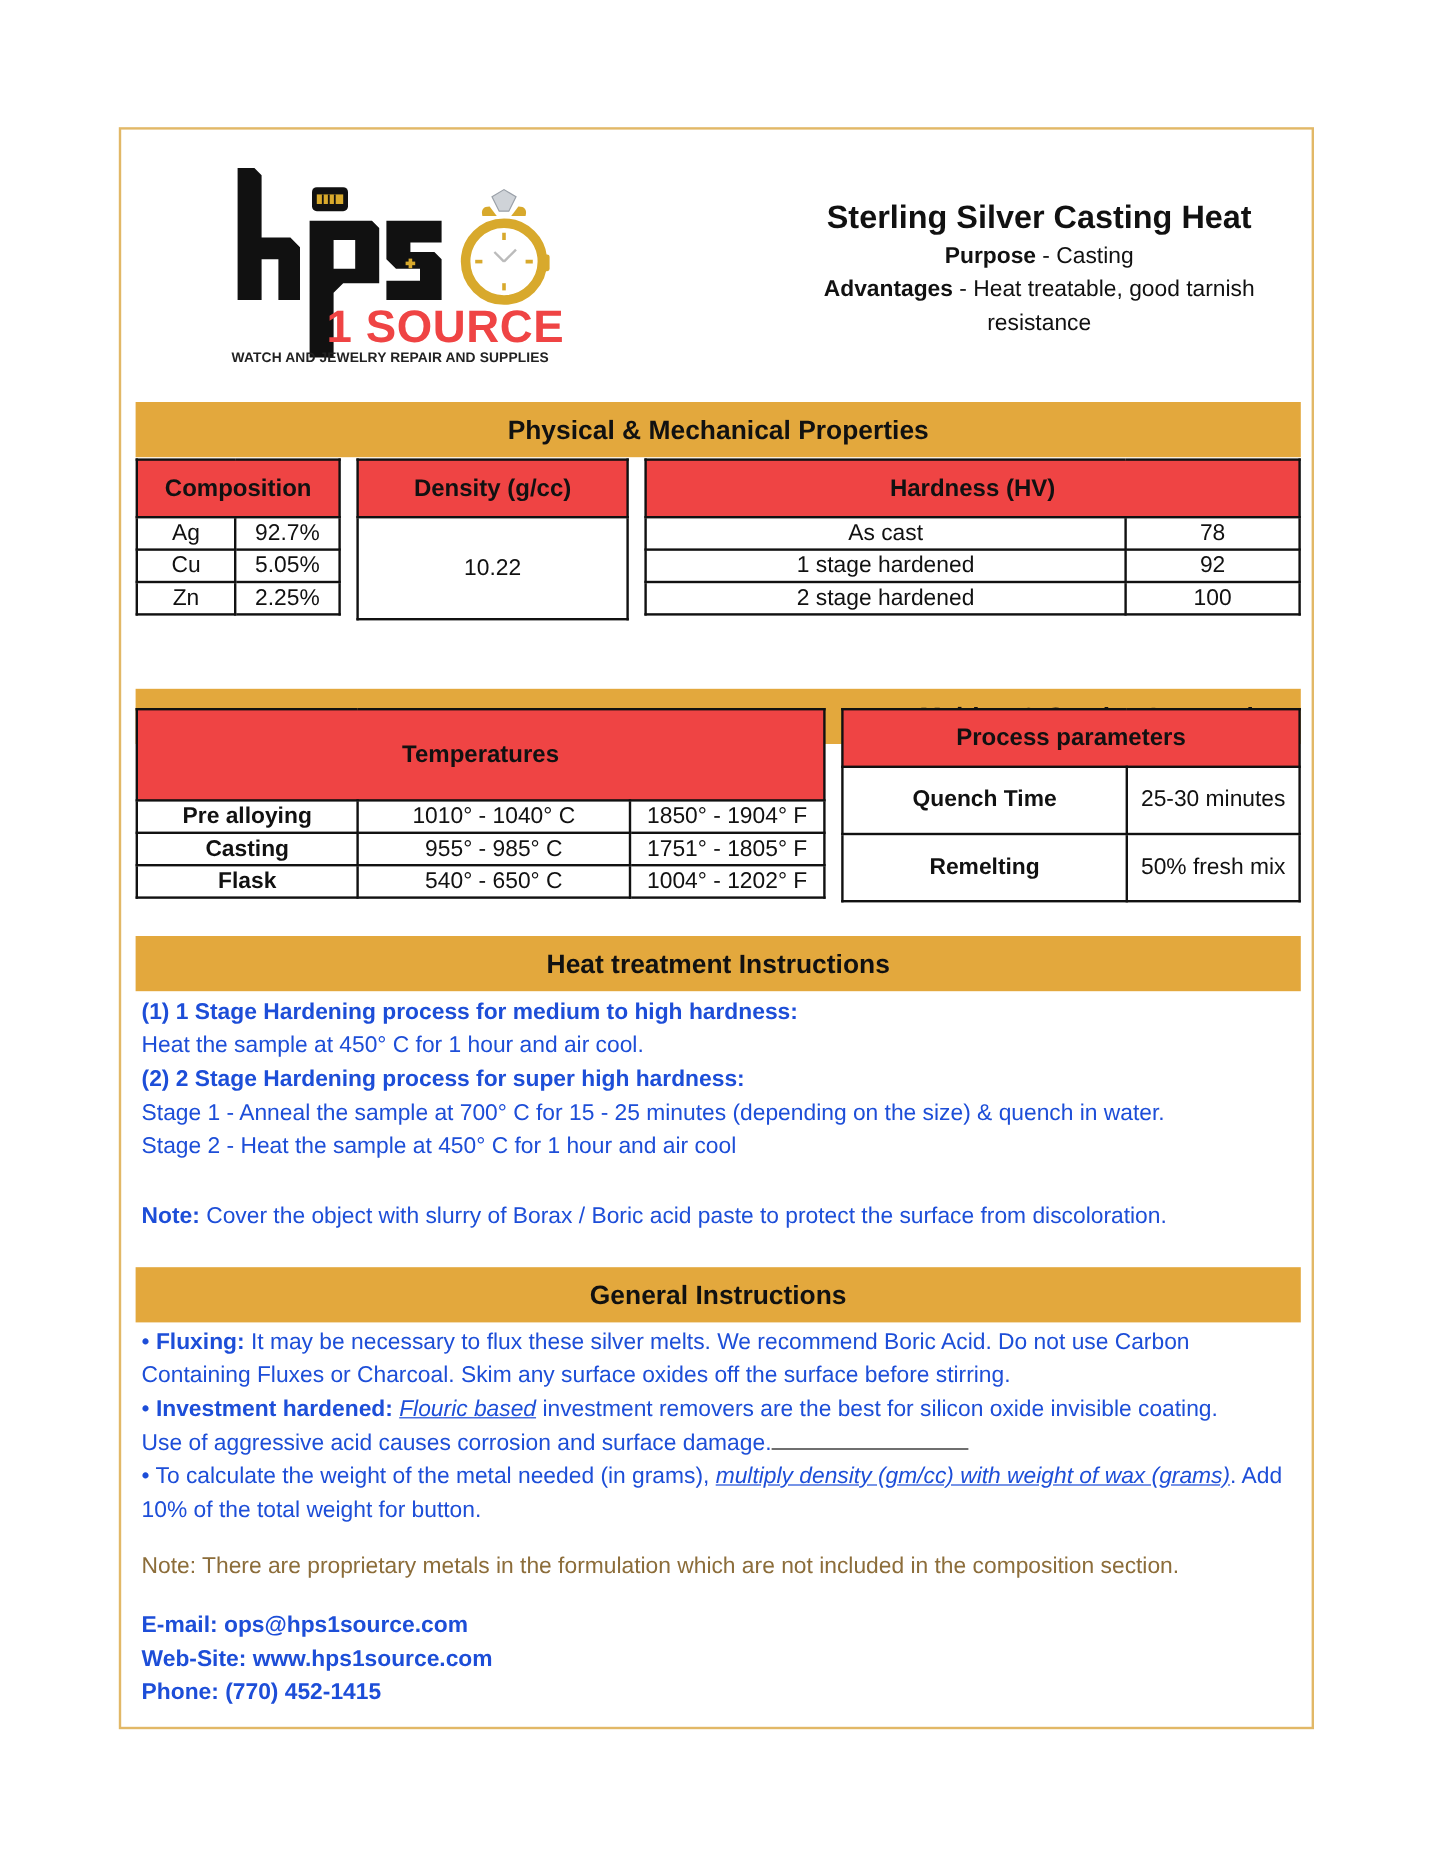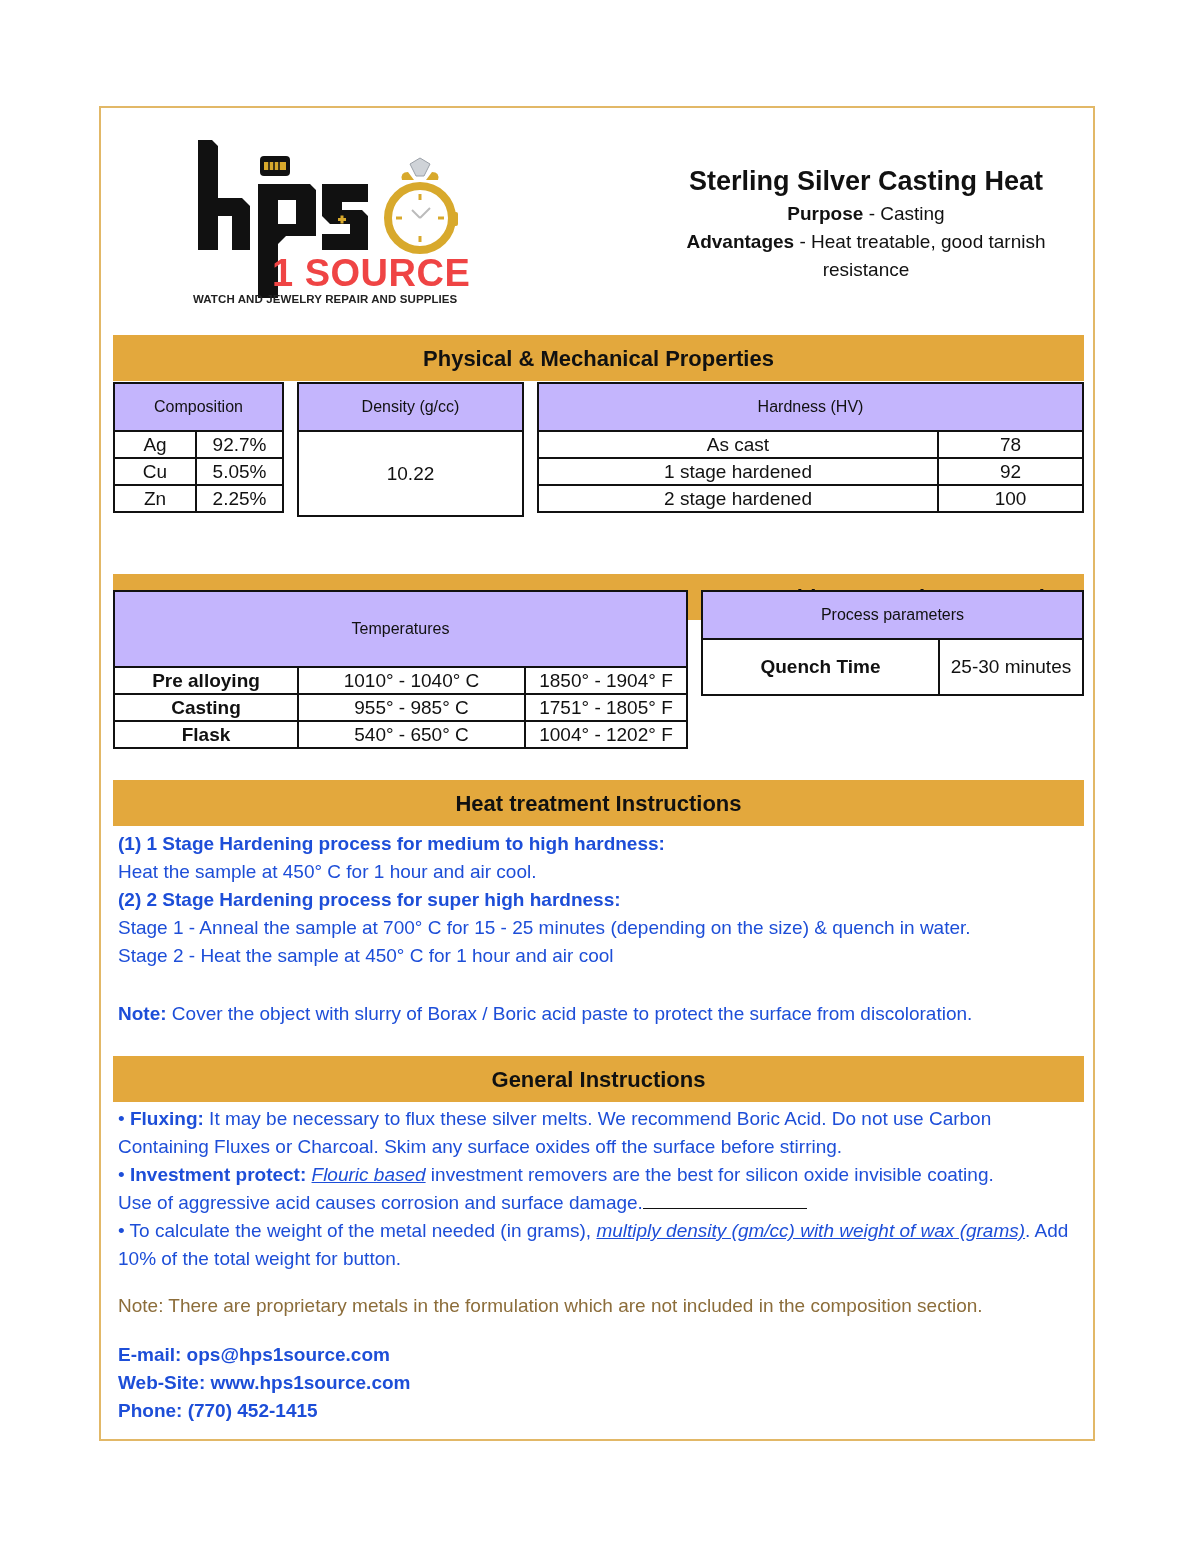--- a/index.html
+++ b/index.html
@@ -15,21 +15,21 @@
   .title-block { position: absolute; left: 660px; top: 162px; width: 412px; text-align: center; }
   .title { font-size: 27px; font-weight: bold; line-height: 38px; }
   .line { font-size: 19px; line-height: 28px; }
   .line b { font-weight: bold; }
 
   
   .band { position: absolute; left: 113px; width: 971px; height: 46px; background: #e3a83d; text-align: center; font-size: 22px; font-weight: bold; line-height: 48px; color: #111; }
 
   table { border-collapse: collapse; position: absolute; font-size: 19px; }
   td, th { border: 2px solid #111; text-align: center; padding: 0; font-weight: normal; }
-  th { background: #c4b5fd; font-weight: normal; font-size: 16px; }
+  th { background: #ef4444; font-weight: bold; font-size: 20px; }
 
   .t-comp { left: 113px; top: 382px; width: 171px; }
   .t-comp th { height: 46px; }
   .t-comp td { height: 25px; line-height: 25px; }
 
   .t-dens { left: 297px; top: 382px; width: 227px; }
   .t-dens th { height: 46px; }
   .t-dens td { height: 83px; }
 
   .t-hard { left: 537px; top: 382px; width: 547px; }
@@ -180,38 +180,42 @@
 
 <table class="t-proc">
   <tbody>
       <tr>
         <th colspan="2">Process parameters</th>
       </tr>
   <tr>
         <td class="lbl" style="width:235px">Quench Time</td>
         <td>25-30 minutes</td>
       </tr>
+  <tr>
+        <td class="lbl">Remelting</td>
+        <td>50% fresh mix</td>
+      </tr>
 </tbody>
   </table>
 
 <div class="band" style="top:780px;">Heat treatment Instructions</div>
 <div class="text-block" style="top:830px;">
   <div><b>(1) 1 Stage Hardening process for medium to high hardness:</b></div>
   <div>Heat the sample at 450° C for 1 hour and air cool.</div>
   <div><b>(2) 2 Stage Hardening process for super high hardness:</b></div>
   <div>Stage 1 - Anneal the sample at 700° C for 15 - 25 minutes (depending on the size) &amp; quench in water.</div>
   <div>Stage 2 - Heat the sample at 450° C for 1 hour and air cool</div>
   <div style="height:30px"></div>
   <div><b>Note:</b><span> Cover the object with slurry of Borax / Boric acid paste to protect the surface from discoloration.</span></div>
 </div>
 
 <div class="band" style="top:1056px;">General Instructions</div>
 <div class="text-block" style="top:1105px;">
   <div><span>•</span> <b>Fluxing:</b><span> It may be necessary to flux these silver melts. We recommend Boric Acid. Do not use Carbon Containing Fluxes or Charcoal. Skim any surface oxides off the surface before stirring.</span></div>
-  <div><span>•</span> <b>Investment protect:</b> <span class="u-i">Flouric based</span><span> investment removers are the best for silicon oxide invisible coating.</span><br><span>Use of aggressive acid causes corrosion and surface damage.</span><span class="blank"></span></div>
+  <div><span>•</span> <b>Investment hardened:</b> <span class="u-i">Flouric based</span><span> investment removers are the best for silicon oxide invisible coating.</span><br><span>Use of aggressive acid causes corrosion and surface damage.</span><span class="blank"></span></div>
   <div><span>•</span><span> To calculate the weight of the metal needed (in grams), </span><span class="u-i">multiply density (gm/cc) with weight of wax (grams)</span><span>. Add 10% of the total weight for button.</span></div>
 </div>
 
 <div class="text-block note-brown" style="top:1292px;">Note: There are proprietary metals in the formulation which are not included in the composition section.</div>
 
 <div class="text-block contact" style="top:1341px;">
   <div>E-mail: ops@hps1source.com</div>
   <div>Web-Site: www.hps1source.com</div>
   <div>Phone: (770) 452-1415</div>
 </div>

